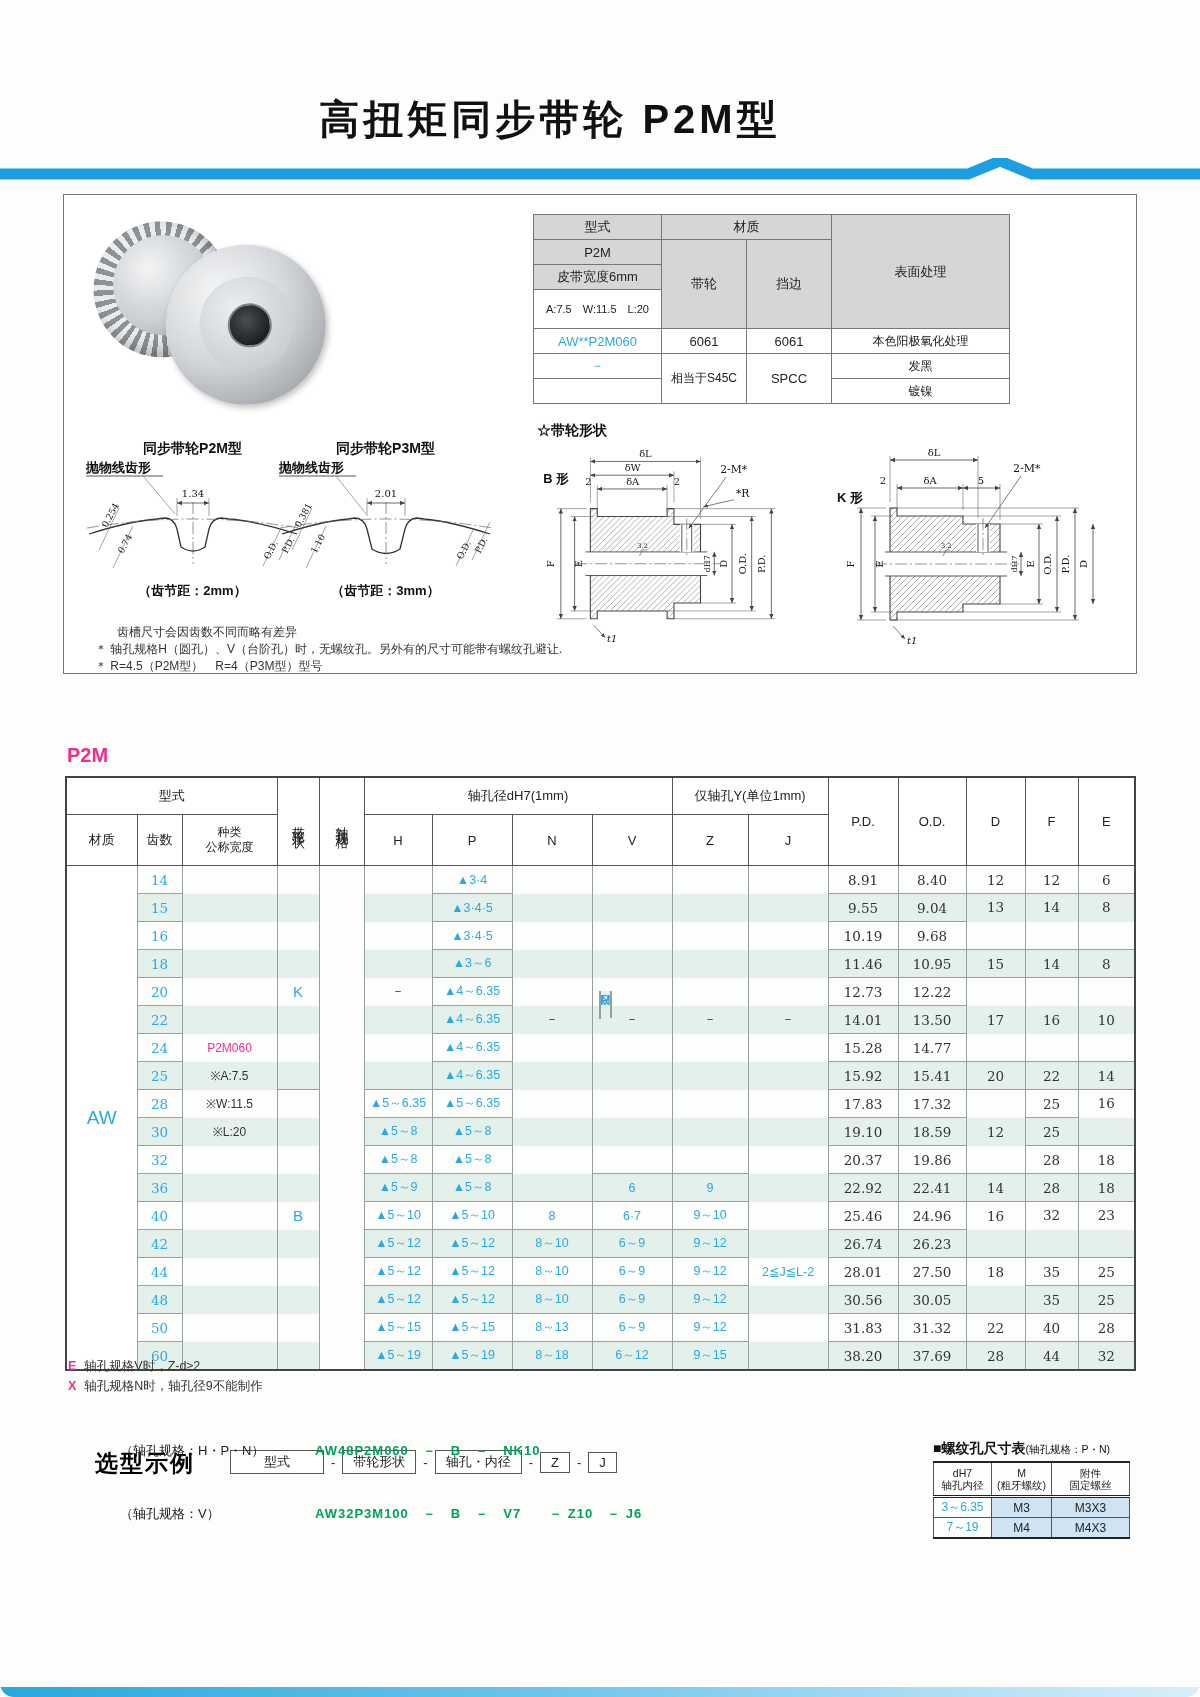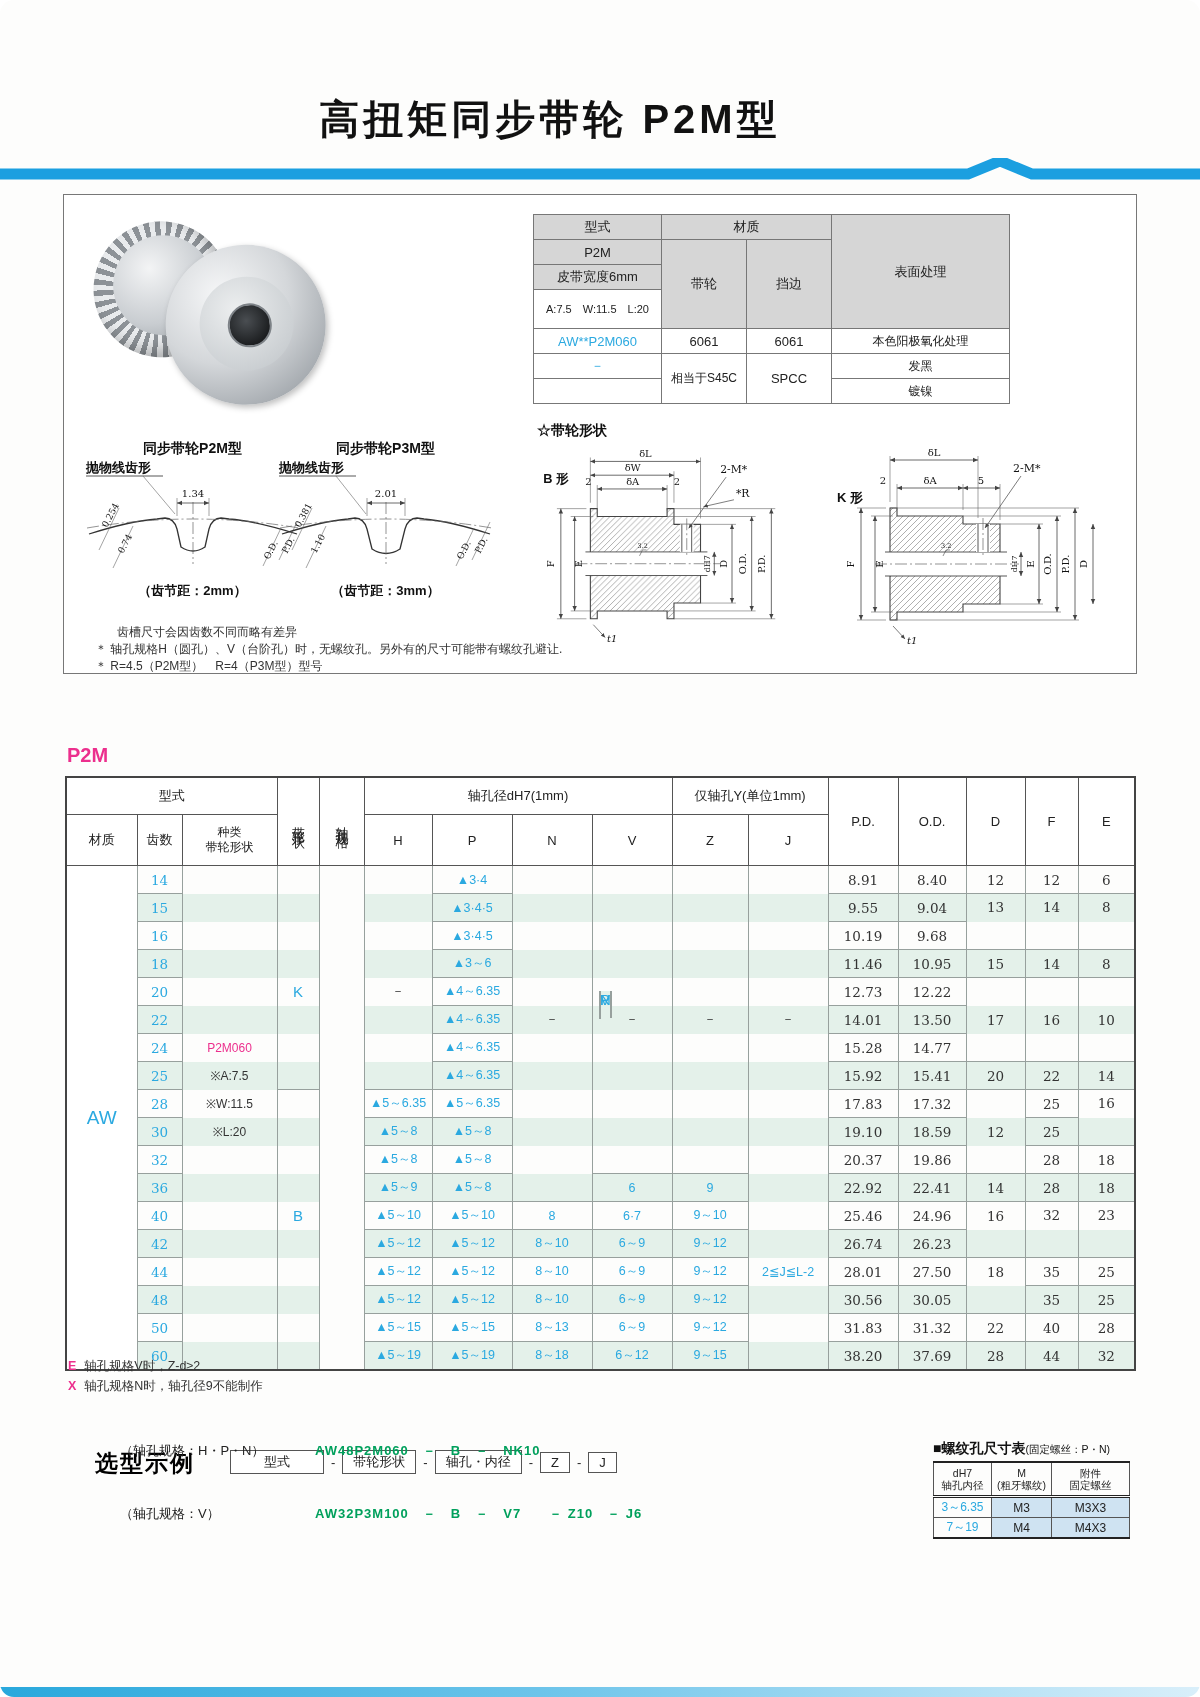--- a/index.html
+++ b/index.html
@@ -360,21 +360,21 @@
         <th rowspan="2">P.D.</th>
         <th rowspan="2">O.D.</th>
         <th rowspan="2">D</th>
         <th rowspan="2">F</th>
         <th rowspan="2">E</th>
       </tr>
       <tr>
         <th>材质</th>
         <th>齿数</th>
         <th class="two">种类
-带轮形状</th>
+公称宽度</th>
         <th>H</th>
         <th>P</th>
         <th>N</th>
         <th>V</th>
         <th>Z</th>
         <th>J</th>
       </tr>
     </thead>
     <tbody id="mtbody">
         <tr>
@@ -710,21 +710,21 @@
         <span class="ex-code">AW48P2M060　－　B　－　NK10</span>
       </div>
       <div class="ex-line" style="top: 1505px;">
         <span class="ex-label">（轴孔规格：V）</span>
         <span class="ex-code">AW32P3M100　－　B　－　V7　　－ Z10　－ J6</span>
       </div>
     </div>
 
   <div class="thr">
     <div class="thr-title">
-      <span>■螺纹孔尺寸表</span><span class="sub">(固定螺丝：P・N)</span>
+      <span>■螺纹孔尺寸表</span><span class="sub">(轴孔规格：P・N)</span>
     </div>
     <table>
       <colgroup>
           <col style="width:58px">
           <col style="width:60px">
           <col style="width:78px">
         </colgroup>
       <thead>
           <tr id="thr-head">
             <th>dH7

